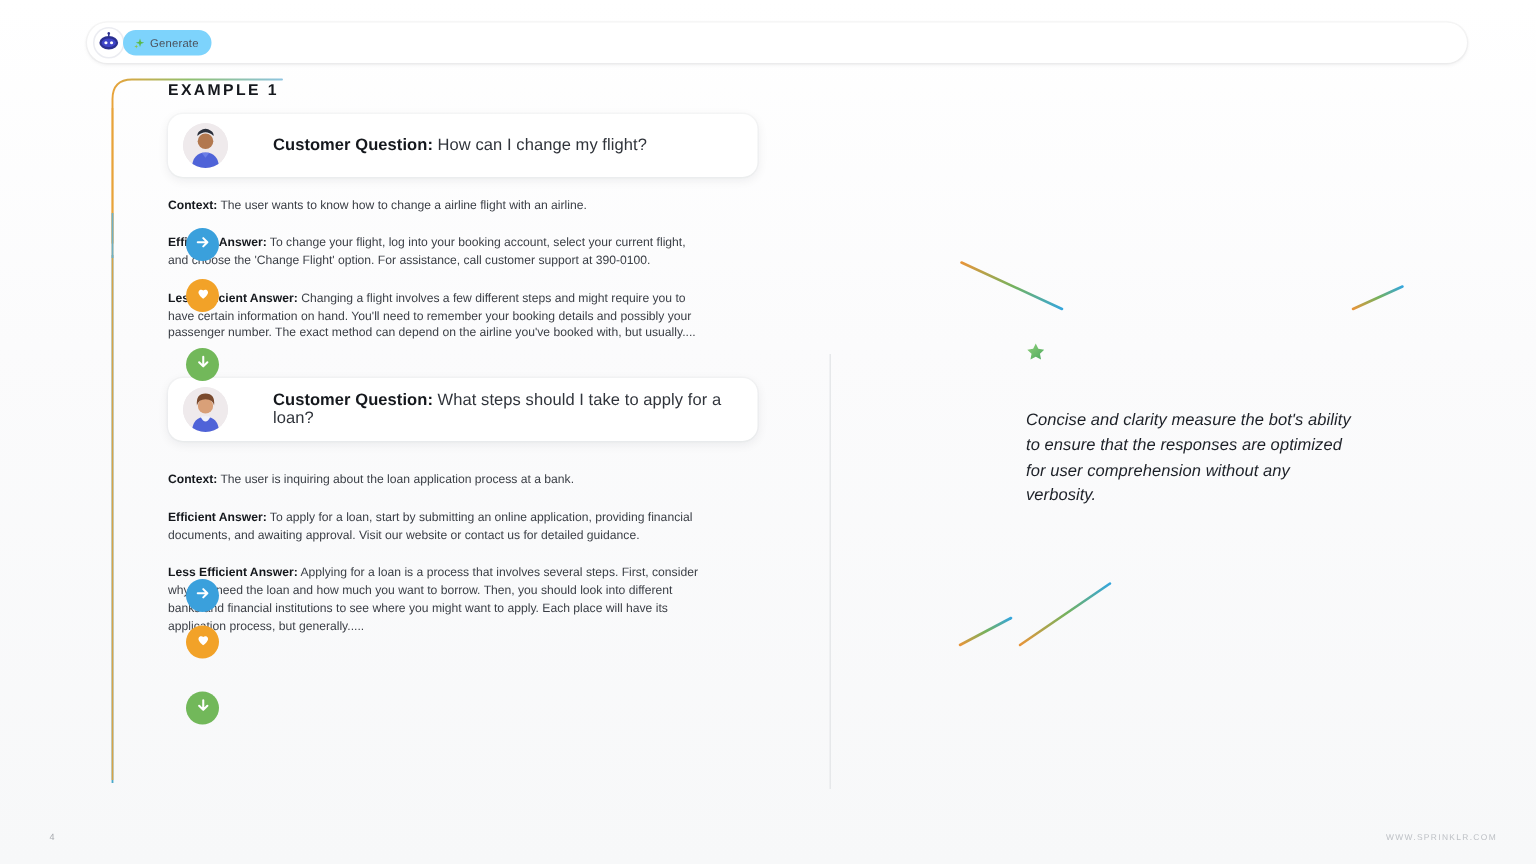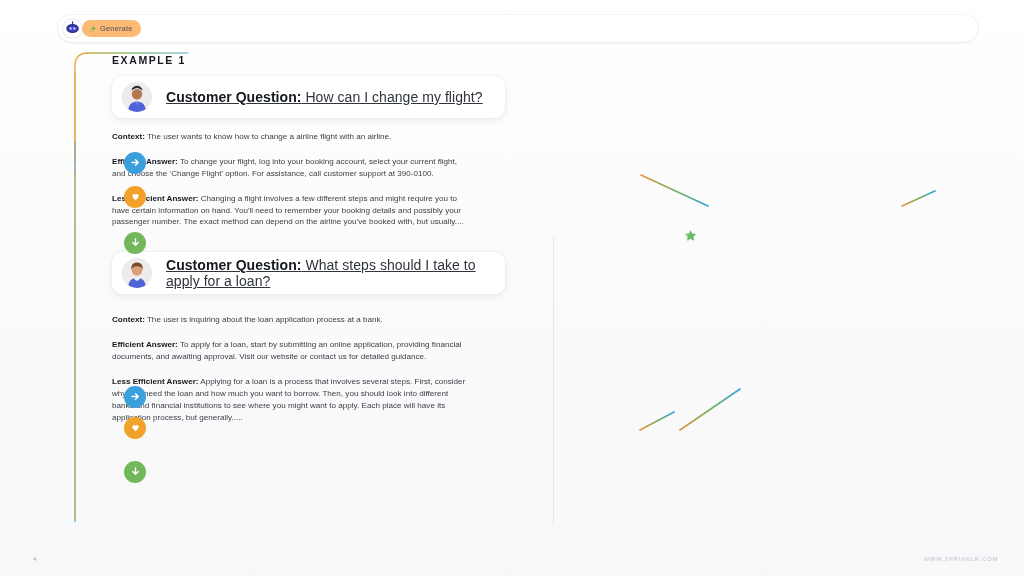--- a/index.html
+++ b/index.html
@@ -67,21 +67,21 @@
     color: #2c3038;
     margin-left: 9px;
     letter-spacing: .2px;
   }
   .prompt-input::placeholder { color: #b9bcc4; }
 
   .generate-btn {
     flex: 0 0 auto;
     height: 17px;
     border-radius: 9px;
-    background: #fdba74;
+    background: #7dd3fc;
     display: flex;
     align-items: center;
     gap: 3px;
     padding: 0 9px 0 7px;
     cursor: pointer;
     border: 0;
   }
   .generate-label {
     font-size: 7.5px;
     color: #4a4f59;
@@ -150,25 +150,24 @@
     width: 30px; height: 30px;
     border-radius: 50%;
     overflow: hidden;
     flex: 0 0 auto;
     background: radial-gradient(circle at 50% 35%, #f3eff0 0%, #e7e2e6 100%);
     position: relative;
   }
   .person-avatar svg { display:block; }
 
   .qa-text {
-    margin-left: 14px;
-    font-size: 14px;
+    margin-left: 30px;
+    font-size: 11px;
     color: #30343b;
     letter-spacing: .05px;
-    text-decoration: underline;
   }
   .qa-text b { font-weight: 700; color: #15181d; }
 
   .block {
     margin-top: 13px;
     font-size: 8.1px;
     line-height: 1.47;
     color: #3a3e45;
     width: 355px;
   }
@@ -447,17 +446,18 @@
           <defs>
             <linearGradient id="starG" x1="0" y1="0" x2="1" y2="1">
               <stop offset="0%" stop-color="#8fd07a"></stop>
               <stop offset="100%" stop-color="#4da85e"></stop>
             </linearGradient>
           </defs>
           <path d="M12 1.8 L15.2 8.4 L22.4 9.4 L17.2 14.4 L18.5 21.6 L12 18.2 L5.5 21.6 L6.8 14.4 L1.6 9.4 L8.8 8.4 Z" fill="url(#starG)"></path>
         </svg>
       </span>
     </div>
+    <div class="takeaway-body">Concise and clarity measure the bot's ability to ensure that the responses are optimized for user comprehension without any verbosity.</div>
   </div>
 
   <div class="page-number">4</div>
   <div class="site-url">WWW.SPRINKLR.COM</div>
 </div>
 
 </body></html>

